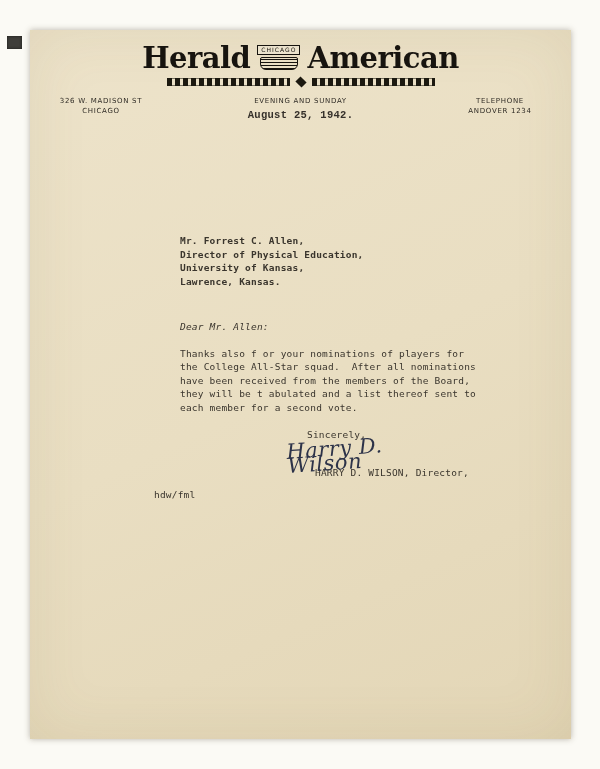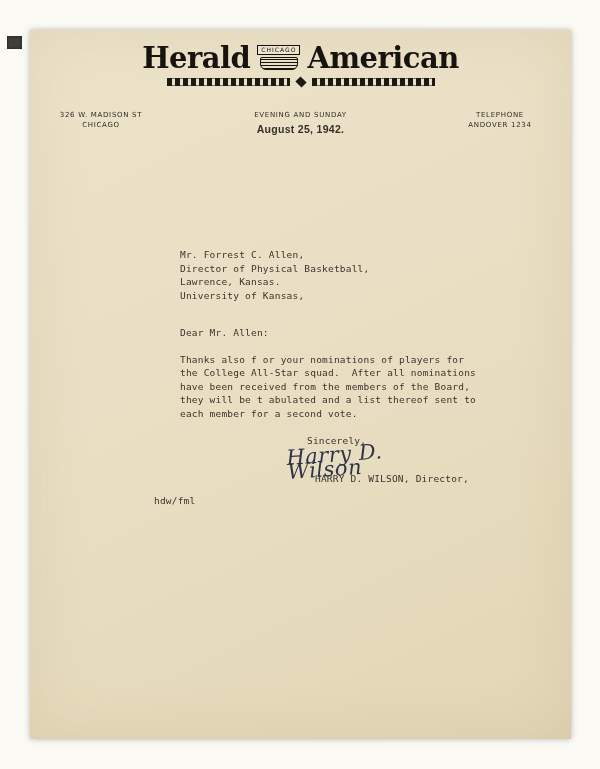--- a/index.html
+++ b/index.html
@@ -92,53 +92,53 @@
     width: 12px;
     height: 10px;
     background: #1c1910;
     transform: rotate(45deg) scale(0.72);
   }
   
   .info-row {
     display: flex;
     justify-content: space-between;
     align-items: flex-start;
-    padding: 23px 16px 0 16px;
+    padding: 9px 16px 0 16px;
   }
   .tiny-caps {
     font-family: "DejaVu Sans", sans-serif;
     font-size: 7px;
     line-height: 10px;
     letter-spacing: 0.7px;
     color: #2f2b25;
     text-align: center;
   }
   .info-left { width: 110px; }
   .info-right { width: 110px; }
   .info-center { text-align: center; }
   .date-line {
-    font-family: Liberation Sans, sans-serif;
+    font-family: Liberation Mono, monospace;
     font-size: 10.5px;
     font-weight: 700;
     color: #35302a;
     margin-top: 3px;
     letter-spacing: 0.3px;
   }
   
   .letter-body {
     padding-left: 150px;
     padding-right: 60px;
     font-size: 9.5px;
     line-height: 13.5px;
     color: #3a352d;
     letter-spacing: 0.2px;
   }
-  .recipient { margin-top: 113px; }
+  .recipient { margin-top: 113px; font-weight: bold; }
   .recipient div { white-space: pre; }
-  .salutation { margin: 24px 0 0 0; }
+  .salutation { margin: 32px 0 0 0; font-style: italic; }
   .para {
     margin: 13px 0 0 0;
     white-space: pre-wrap;
   }
   .closing { margin: 14px 0 0 127px; }
   .signature {
     margin: 4px 0 -7px 108px;
     font-family: "DejaVu Serif", serif;
     font-style: italic;
     font-size: 21px;
@@ -191,23 +191,23 @@
       <div class="info-right tiny-caps">
         <div>TELEPHONE</div>
         <div>ANDOVER 1234</div>
       </div>
     </div>
 
     <div class="letter-body">
 
       <div class="recipient">
         <div>Mr. Forrest C. Allen,</div>
-        <div>Director of Physical Basketball,</div>
+        <div>Director of Physical Education,</div>
+        <div>University of Kansas,</div>
         <div>Lawrence, Kansas.</div>
-        <div>University of Kansas,</div>
       </div>
 
       <p class="salutation">Dear Mr. Allen:</p>
 
 
       <p class="para">Thanks also f or your nominations of players for
 the College All-Star squad.  After all nominations
 have been received from the members of the Board,
 they will be t abulated and a list thereof sent to
 each member for a second vote.</p>

